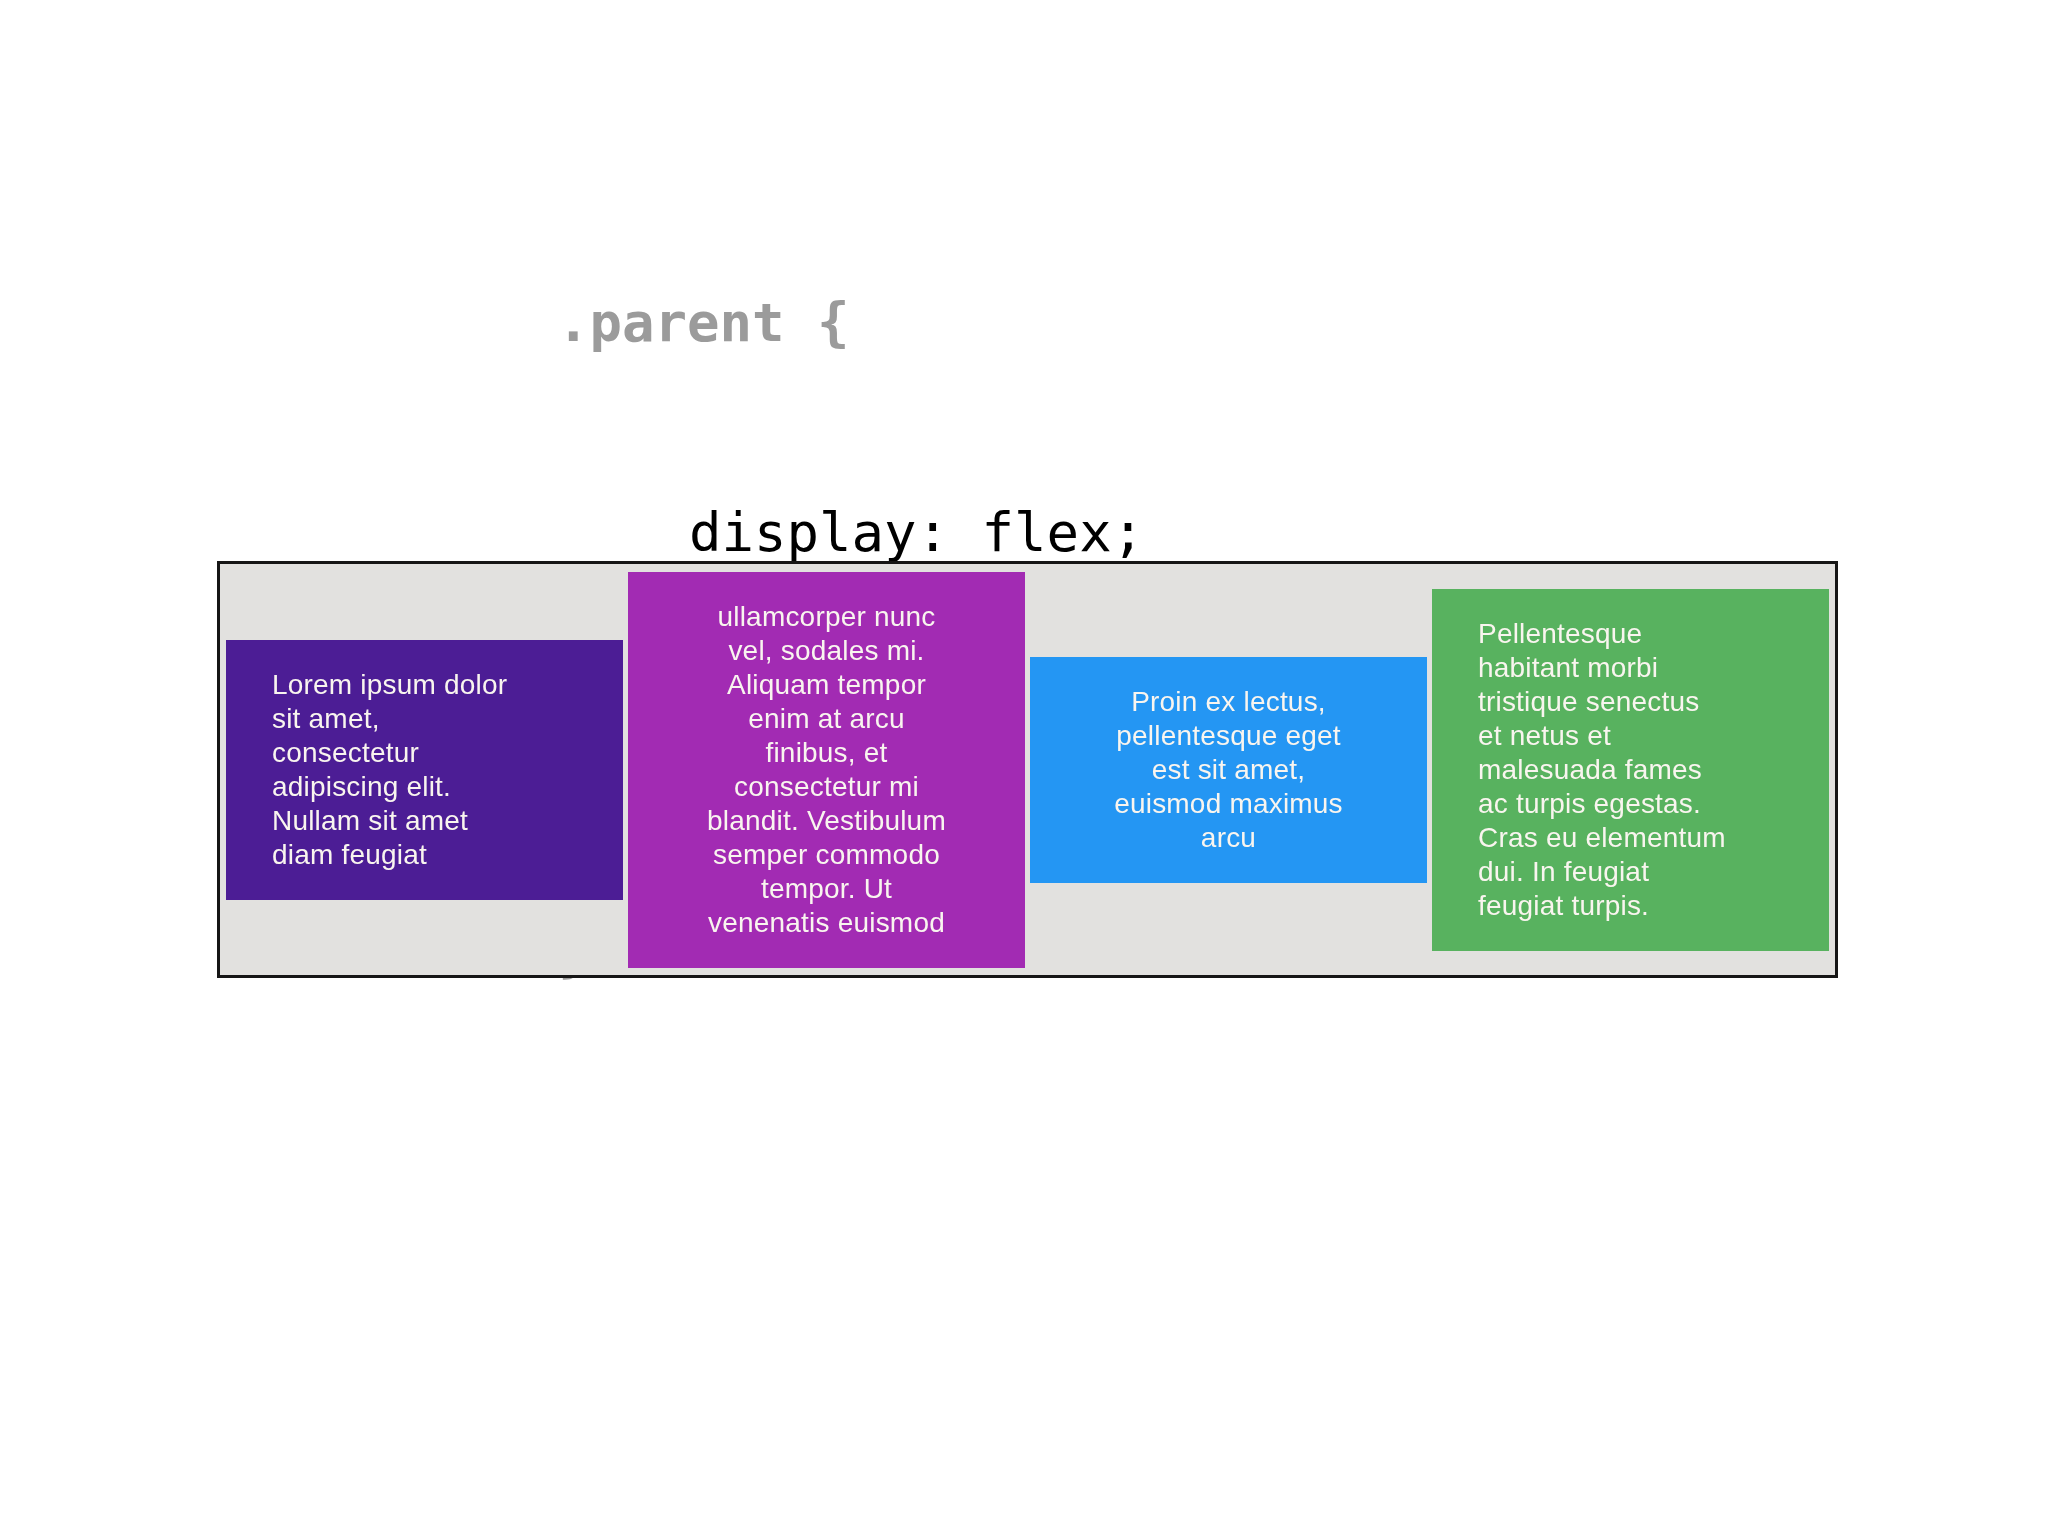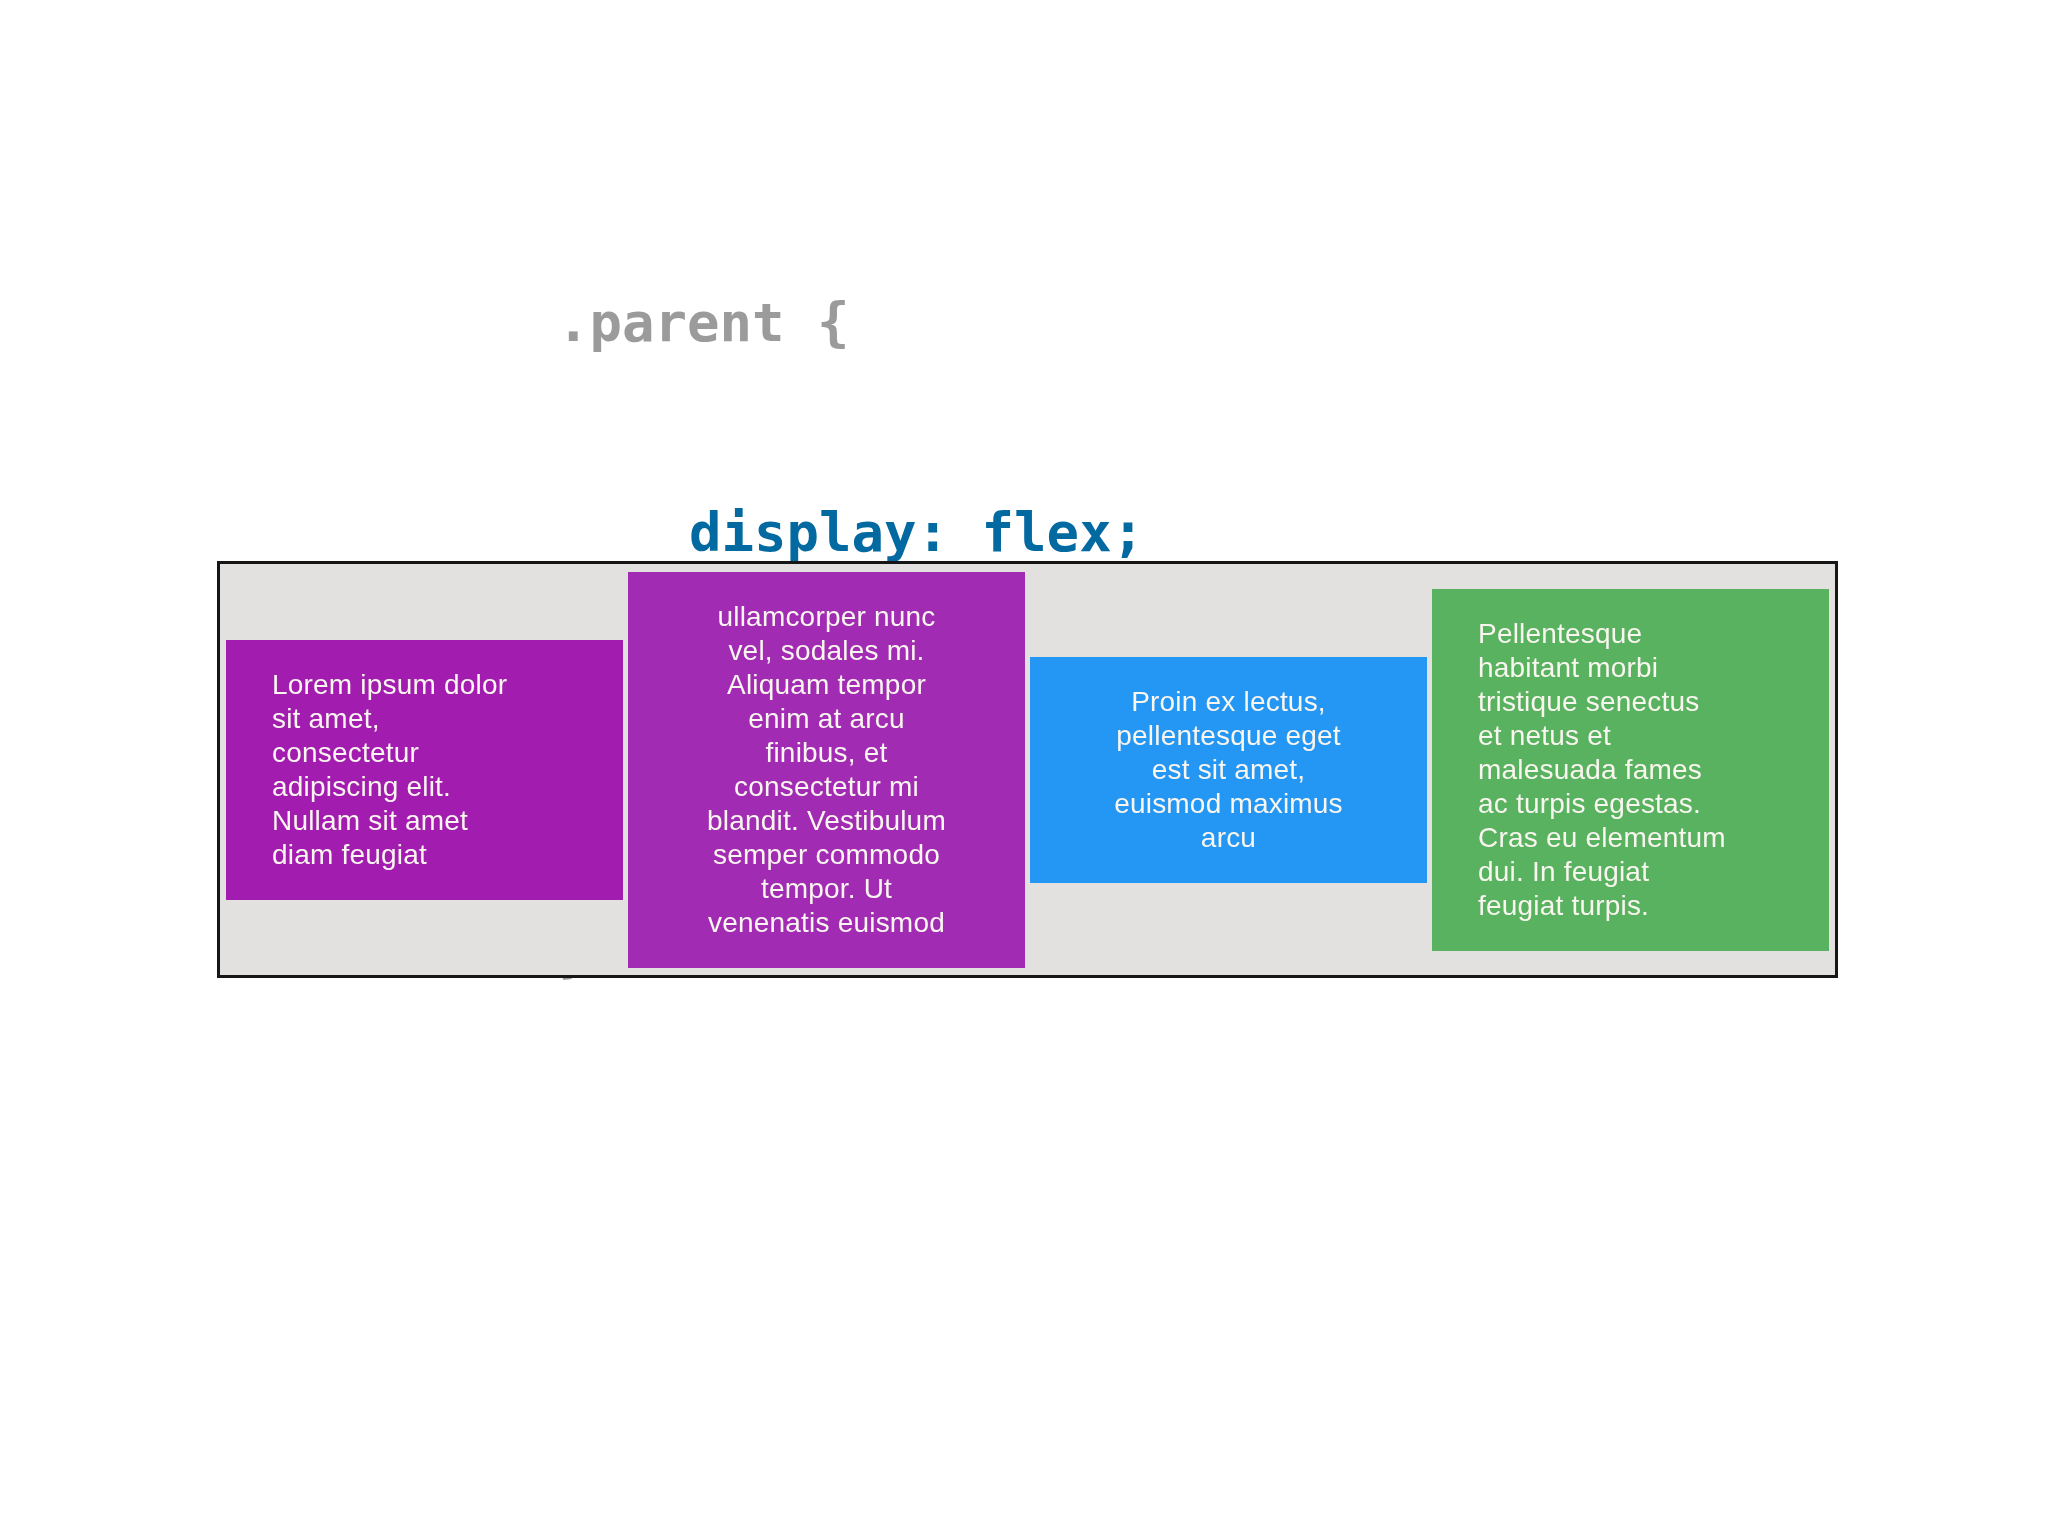--- a/index.html
+++ b/index.html
@@ -46,27 +46,27 @@
     color: #f9f5ef;
     font-weight: 400;
     letter-spacing: 0.2px;
   }
 </style>
 </head>
 <body>
 
 <div class="code-block">
   <span class="code-line" style="color: rgb(155, 155, 155); font-weight: bold;">.parent {</span>
-  <span class="code-line indent" style="color: #0369a1; font-weight: bold;">display: flex;</span>
+  <span class="code-line indent" style="color: #000000;">display: flex;</span>
   <span class="code-line indent"><span style="color: rgb(164, 44, 168);">align-items</span><span style="color: rgb(45, 45, 45);">: center;</span></span>
   <span class="code-line" style="color: rgb(155, 155, 155);">}</span>
 </div>
 
 <div class="flex-parent" style="background: rgb(226, 225, 223); border-color: rgb(22, 22, 22);">
-  <div class="flex-item" style="background: #a21caf; color: rgb(249, 245, 239);">Lorem ipsum dolor
+  <div class="flex-item" style="background: #4c1d95; color: rgb(249, 245, 239);">Lorem ipsum dolor
 sit amet,
 consectetur
 adipiscing elit.
 Nullam sit amet
 diam feugiat</div>
   <div class="flex-item" style="background: rgb(162, 43, 179); color: rgb(249, 245, 239); text-align: center;">ullamcorper nunc
 vel, sodales mi.
 Aliquam tempor
 enim at arcu
 finibus, et

